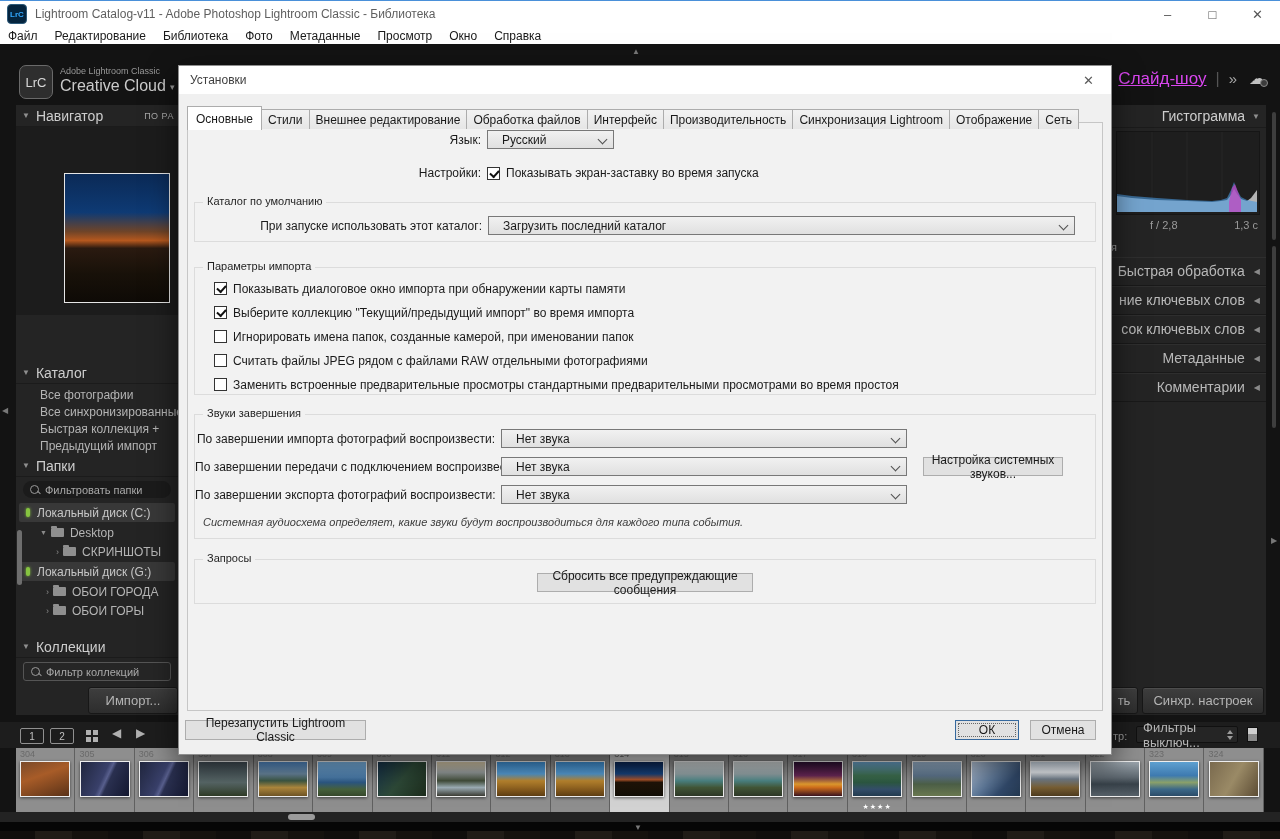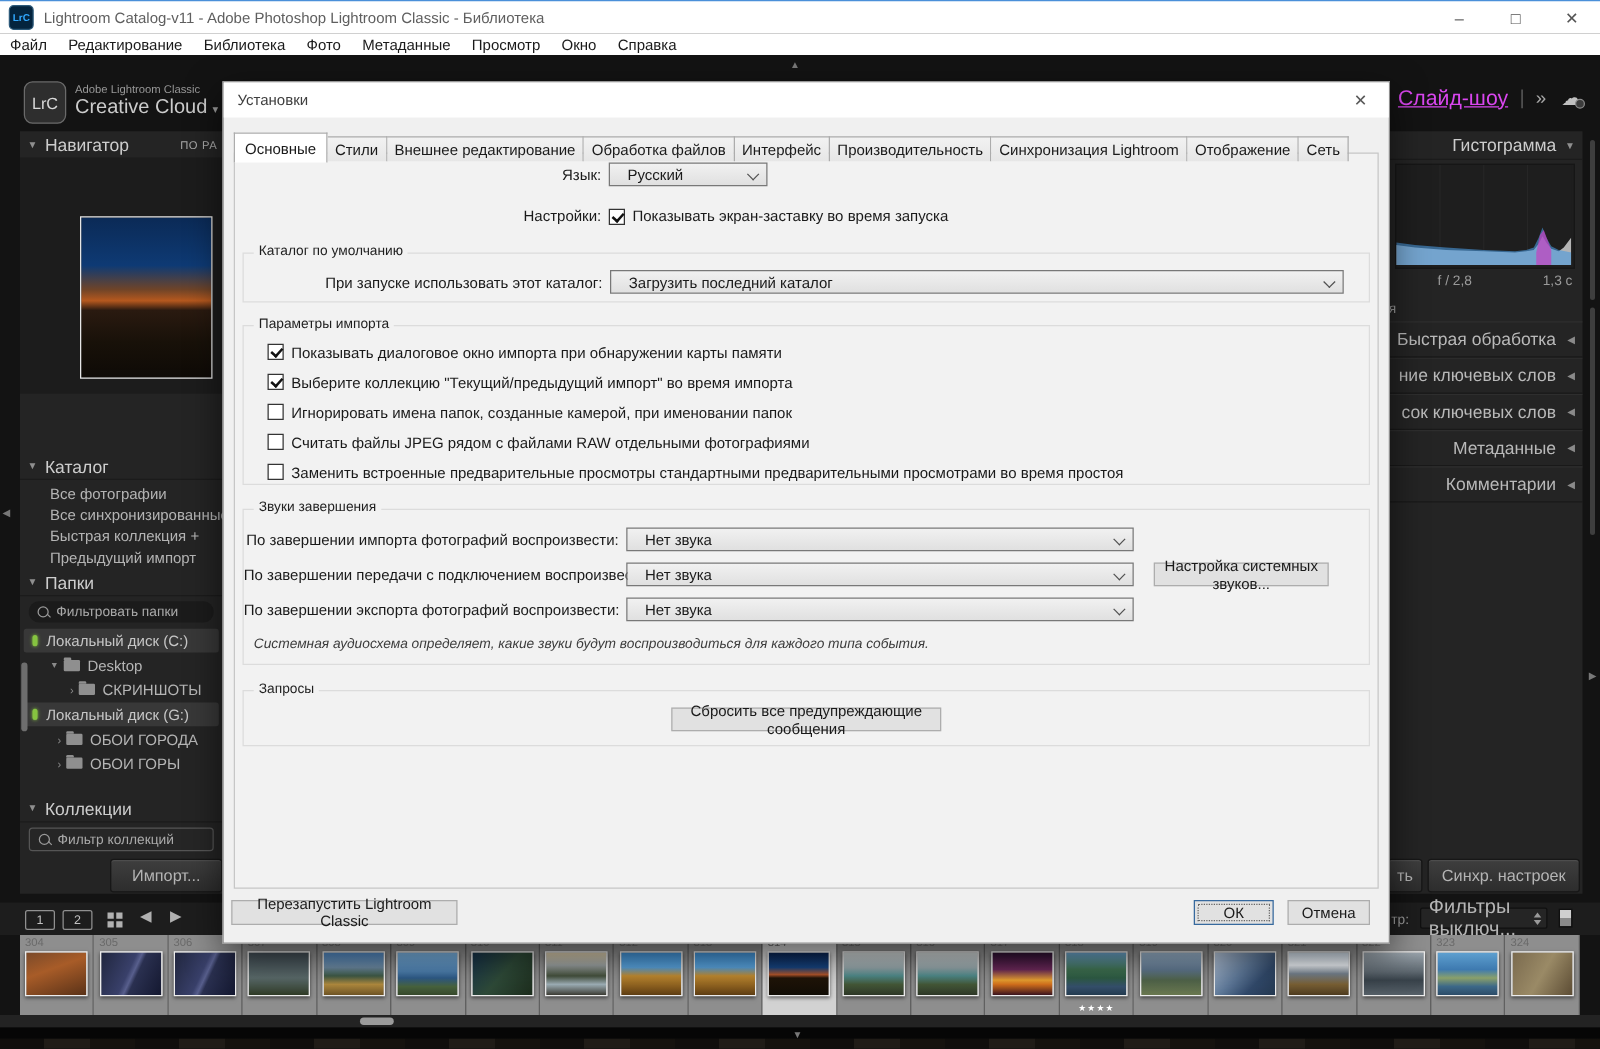--- a/index.html
+++ b/index.html
@@ -101,21 +101,21 @@
 
   
   .fs-toolbar{position:absolute;left:0;top:722px;width:1280px;height:26px;background:#1d1d1d;}
   .mon-btn{position:absolute;width:22px;height:14px;border:1px solid #909090;border-radius:2px;
            color:#c0c0c0;font-size:10px;display:flex;align-items:center;justify-content:center;top:728px;}
   .grid-ico{position:absolute;left:86px;top:730px;width:5px;height:5px;background:#b0b0b0;
             box-shadow:7px 0 #b0b0b0,0 7px #b0b0b0,7px 7px #b0b0b0;}
   .fs-arrow{position:absolute;top:726px;color:#b0b0b0;font-size:12px;}
   .fs-filter-label{position:absolute;left:1113px;top:730px;font-size:11px;color:#9a9a9a;}
   .fs-filter{position:absolute;left:1136px;top:726px;width:102px;height:17px;background:#252525;
-             border:1px solid #101010;border-radius:2px;color:#b5b5b5;font-size:16px;
+             border:1px solid #101010;border-radius:2px;color:#b5b5b5;font-size:13px;
              display:flex;align-items:center;padding-left:6px;box-sizing:border-box;}
   .spin{margin-left:auto;margin-right:4px;display:flex;flex-direction:column;gap:2px;}
   .spin b{width:0;height:0;border-left:3px solid transparent;border-right:3px solid transparent;}
   .spin b.up{border-bottom:4px solid #9a9a9a;}
   .spin b.dn{border-top:4px solid #9a9a9a;}
   .fs-toggle{position:absolute;left:1247px;top:727px;width:9px;height:13px;
              background:linear-gradient(#cfcfcf 50%,#8a8a8a 50%);border:1px solid #0f0f0f;}
   .filmstrip{position:absolute;left:16px;top:748px;width:1248px;height:64px;display:flex;background:#1b1b1b;}
   .cell{flex:1;background:#8e8e8e;border-right:1px solid #606060;position:relative;overflow:hidden;}
   .cell.selected{background:#d2d2d2;}
@@ -594,21 +594,21 @@
       <span class="group-title">Каталог по умолчанию</span>
       <div class="toprow" style="margin-top:13px;">
         <span class="flabel" style="width:287px;">При запуске использовать этот каталог:</span>
         <div class="combo" style="width:587px;">
           <span>Загрузить последний каталог</span>
           <span class="chev"></span>
         </div>
       </div>
     </div>
 
-    <div class="group" style="margin-top:18px;height:128px;">
+    <div class="group" style="margin-top:25px;height:128px;">
       <span class="group-title">Параметры импорта</span>
       <div style="padding-top:4px;">
 
           <div class="cbrow">
             <span class="cb checked"></span>
             <span>Показывать диалоговое окно импорта при обнаружении карты памяти</span>
           </div>
 
           <div class="cbrow">
             <span class="cb checked"></span>

